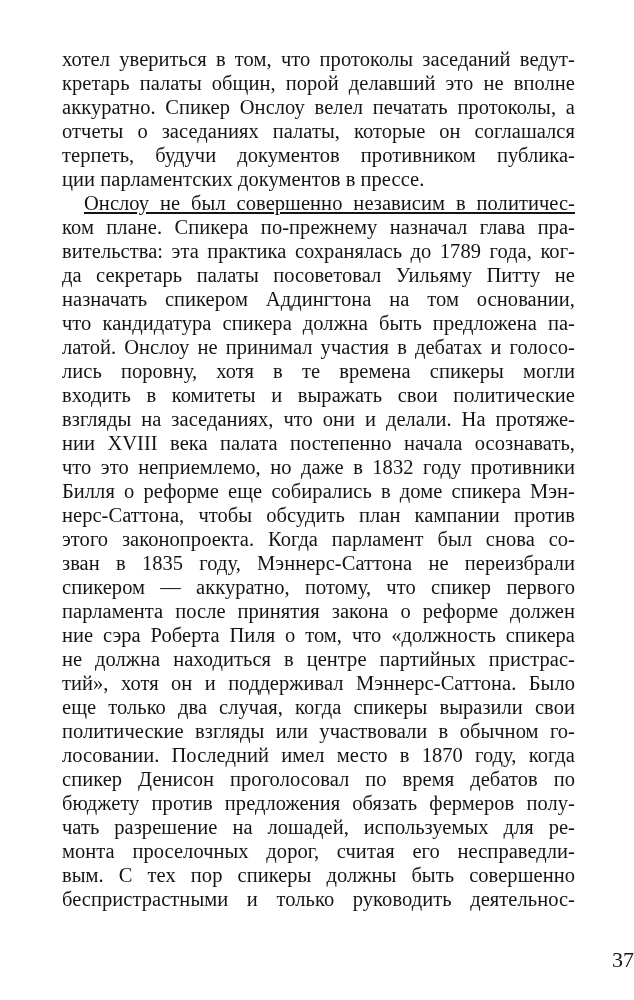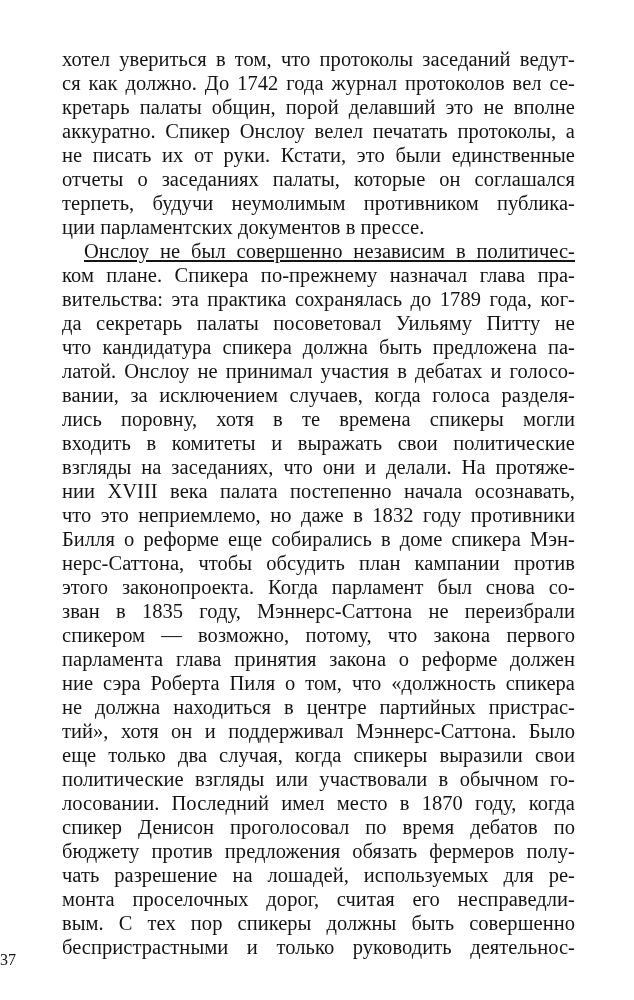--- a/index.html
+++ b/index.html
@@ -38,61 +38,59 @@
     word-spacing: 0;
     letter-spacing: 0.05px;
   }
   .line.indent { padding-left: 22px; text-decoration: underline; }
   .line.last { text-align: right; text-align-last: left; }
   .page-number {
     position: absolute;
     left: 0;
     width: 634px;
     top: 948px;
-    text-align: left;
-    font-size: 16px;
+    text-align: right;
+    font-size: 22px;
     line-height: 24px;
   }
 </style>
 </head>
 <body>
 
 <div class="page">
   <div class="text-block">
 
     <div>
       <span class="line">хотел увериться в том, что протоколы заседаний ведут-</span>
-      <span class="line">ся как должно. До 1742 года журнал протоколов вел се-</span>
       <span class="line">кретарь палаты общин, порой делавший это не вполне</span>
       <span class="line">аккуратно. Спикер Онслоу велел печатать протоколы, а</span>
-      <span class="line">не писать их от руки. Кстати, это были единственные</span>
       <span class="line">отчеты о заседаниях палаты, которые он соглашался</span>
-      <span class="line">терпеть, будучи неумолимым противником публика-</span>
+      <span class="line">терпеть, будучи документов противником публика-</span>
       <span class="line last">ции парламентских документов в прессе.</span>
     </div>
 
     <div>
       <span class="line indent">Онслоу не был совершенно независим в политичес-</span>
       <span class="line">ком плане. Спикера по-прежнему назначал глава пра-</span>
       <span class="line">вительства: эта практика сохранялась до 1789 года, ког-</span>
       <span class="line">да секретарь палаты посоветовал Уильяму Питту не</span>
+      <span class="line">назначать спикером Аддингтона на том основании,</span>
       <span class="line">что кандидатура спикера должна быть предложена па-</span>
       <span class="line">латой. Онслоу не принимал участия в дебатах и голосо-</span>
-      <span class="line">вании, за исключением случаев, когда голоса разделя-</span>
       <span class="line">лись поровну, хотя в те времена спикеры могли</span>
       <span class="line">входить в комитеты и выражать свои политические</span>
       <span class="line">взгляды на заседаниях, что они и делали. На протяже-</span>
       <span class="line">нии XVIII века палата постепенно начала осознавать,</span>
       <span class="line">что это неприемлемо, но даже в 1832 году противники</span>
       <span class="line">Билля о реформе еще собирались в доме спикера Мэн-</span>
       <span class="line">нерс-Саттона, чтобы обсудить план кампании против</span>
       <span class="line">этого законопроекта. Когда парламент был снова со-</span>
       <span class="line">зван в 1835 году, Мэннерс-Саттона не переизбрали</span>
-      <span class="line">спикером — возможно, потому, что закона первого</span>
-      <span class="line">парламента глава принятия закона о реформе должен</span>
+      <span class="line">спикером — аккуратно, потому, что спикер первого</span>
+      <span class="line">парламента после принятия закона о реформе должен</span>
       <span class="line">ние сэра Роберта Пиля о том, что «должность спикера</span>
       <span class="line">не должна находиться в центре партийных пристрас-</span>
       <span class="line">тий», хотя он и поддерживал Мэннерс-Саттона. Было</span>
       <span class="line">еще только два случая, когда спикеры выразили свои</span>
       <span class="line">политические взгляды или участвовали в обычном го-</span>
       <span class="line">лосовании. Последний имел место в 1870 году, когда</span>
       <span class="line">спикер Денисон проголосовал по время дебатов по</span>
       <span class="line">бюджету против предложения обязать фермеров полу-</span>
       <span class="line">чать разрешение на лошадей, используемых для ре-</span>
       <span class="line">монта проселочных дорог, считая его несправедли-</span>

